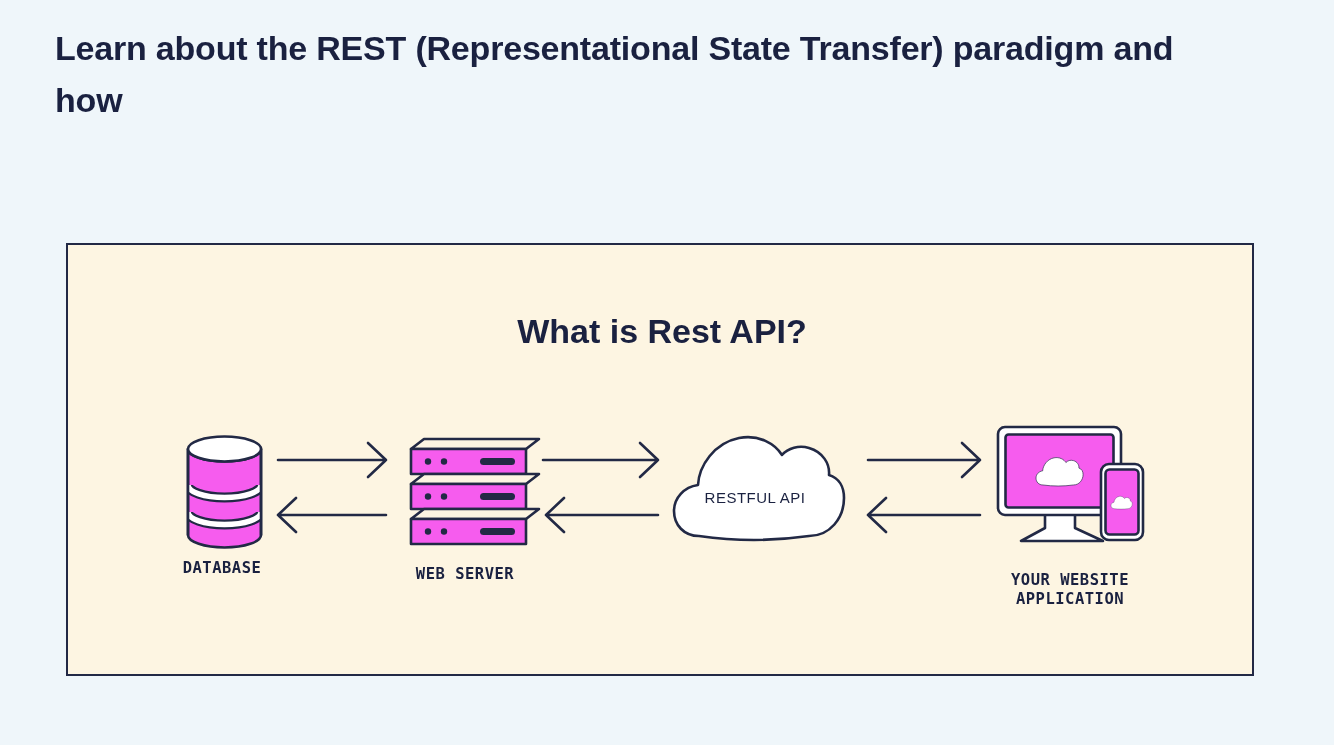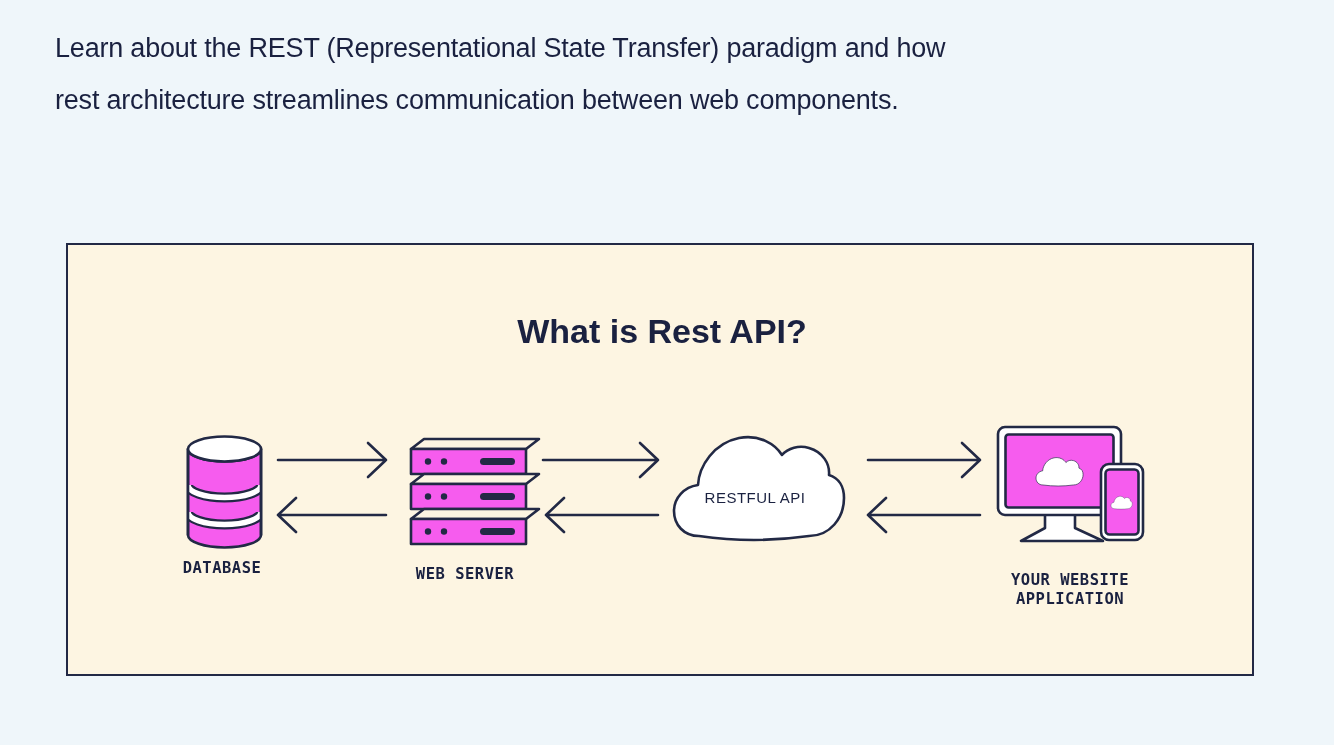--- a/index.html
+++ b/index.html
@@ -17,22 +17,22 @@
     font-family: "Liberation Sans", "DejaVu Sans", sans-serif;
     overflow: hidden;
     position: relative;
   }
   .page { position: absolute; inset: 0; }
   .intro {
     position: absolute;
     left: 55px;
     top: 22px;
     width: 1180px;
-    font-size: 27px;
-    font-weight: 400;
+    font-size: 34px;
+    font-weight: 700;
     line-height: 52px;
     letter-spacing: -0.2px;
     color: var(--text-color);
   }
   .intro .line { display: block; }
   .panel {
     position: absolute;
     left: 66px;
     top: 243px;
     width: 1184px;
@@ -86,21 +86,20 @@
   }
   .dot-dash { fill: var(--outline); stroke: none; }
 </style>
 </head>
 <body>
 
 <div class="page">
 
   <p class="intro">
     <span class="line">Learn about the REST (Representational State Transfer) paradigm and how</span>
-    <span class="line">rest architecture streamlines communication between web components.</span>
   </p>
 
   <div class="panel">
     <svg viewBox="0 0 1184 429">
       <defs>
         <path id="cloud-shape" d="M 25 101 C 10 101 0 90 0 76 C 0 63 10 52 24 50 C 25 31 40 8 65 3 C 85 -1 101 9 108 20 C 114 13 125 10 135 13 C 149 17 156 29 155 40 C 165 43 170 52 170 63 C 170 83 156 101 135 101 C 100 106 60 106 25 101 Z"></path>
         <clipPath id="db-body-clip">
           <path d="M 120 204 L 120 290 A 36.5 12.5 0 0 0 193 290 L 193 204 A 36.5 12.5 0 0 1 120 204 Z"></path>
         </clipPath>
       </defs>

